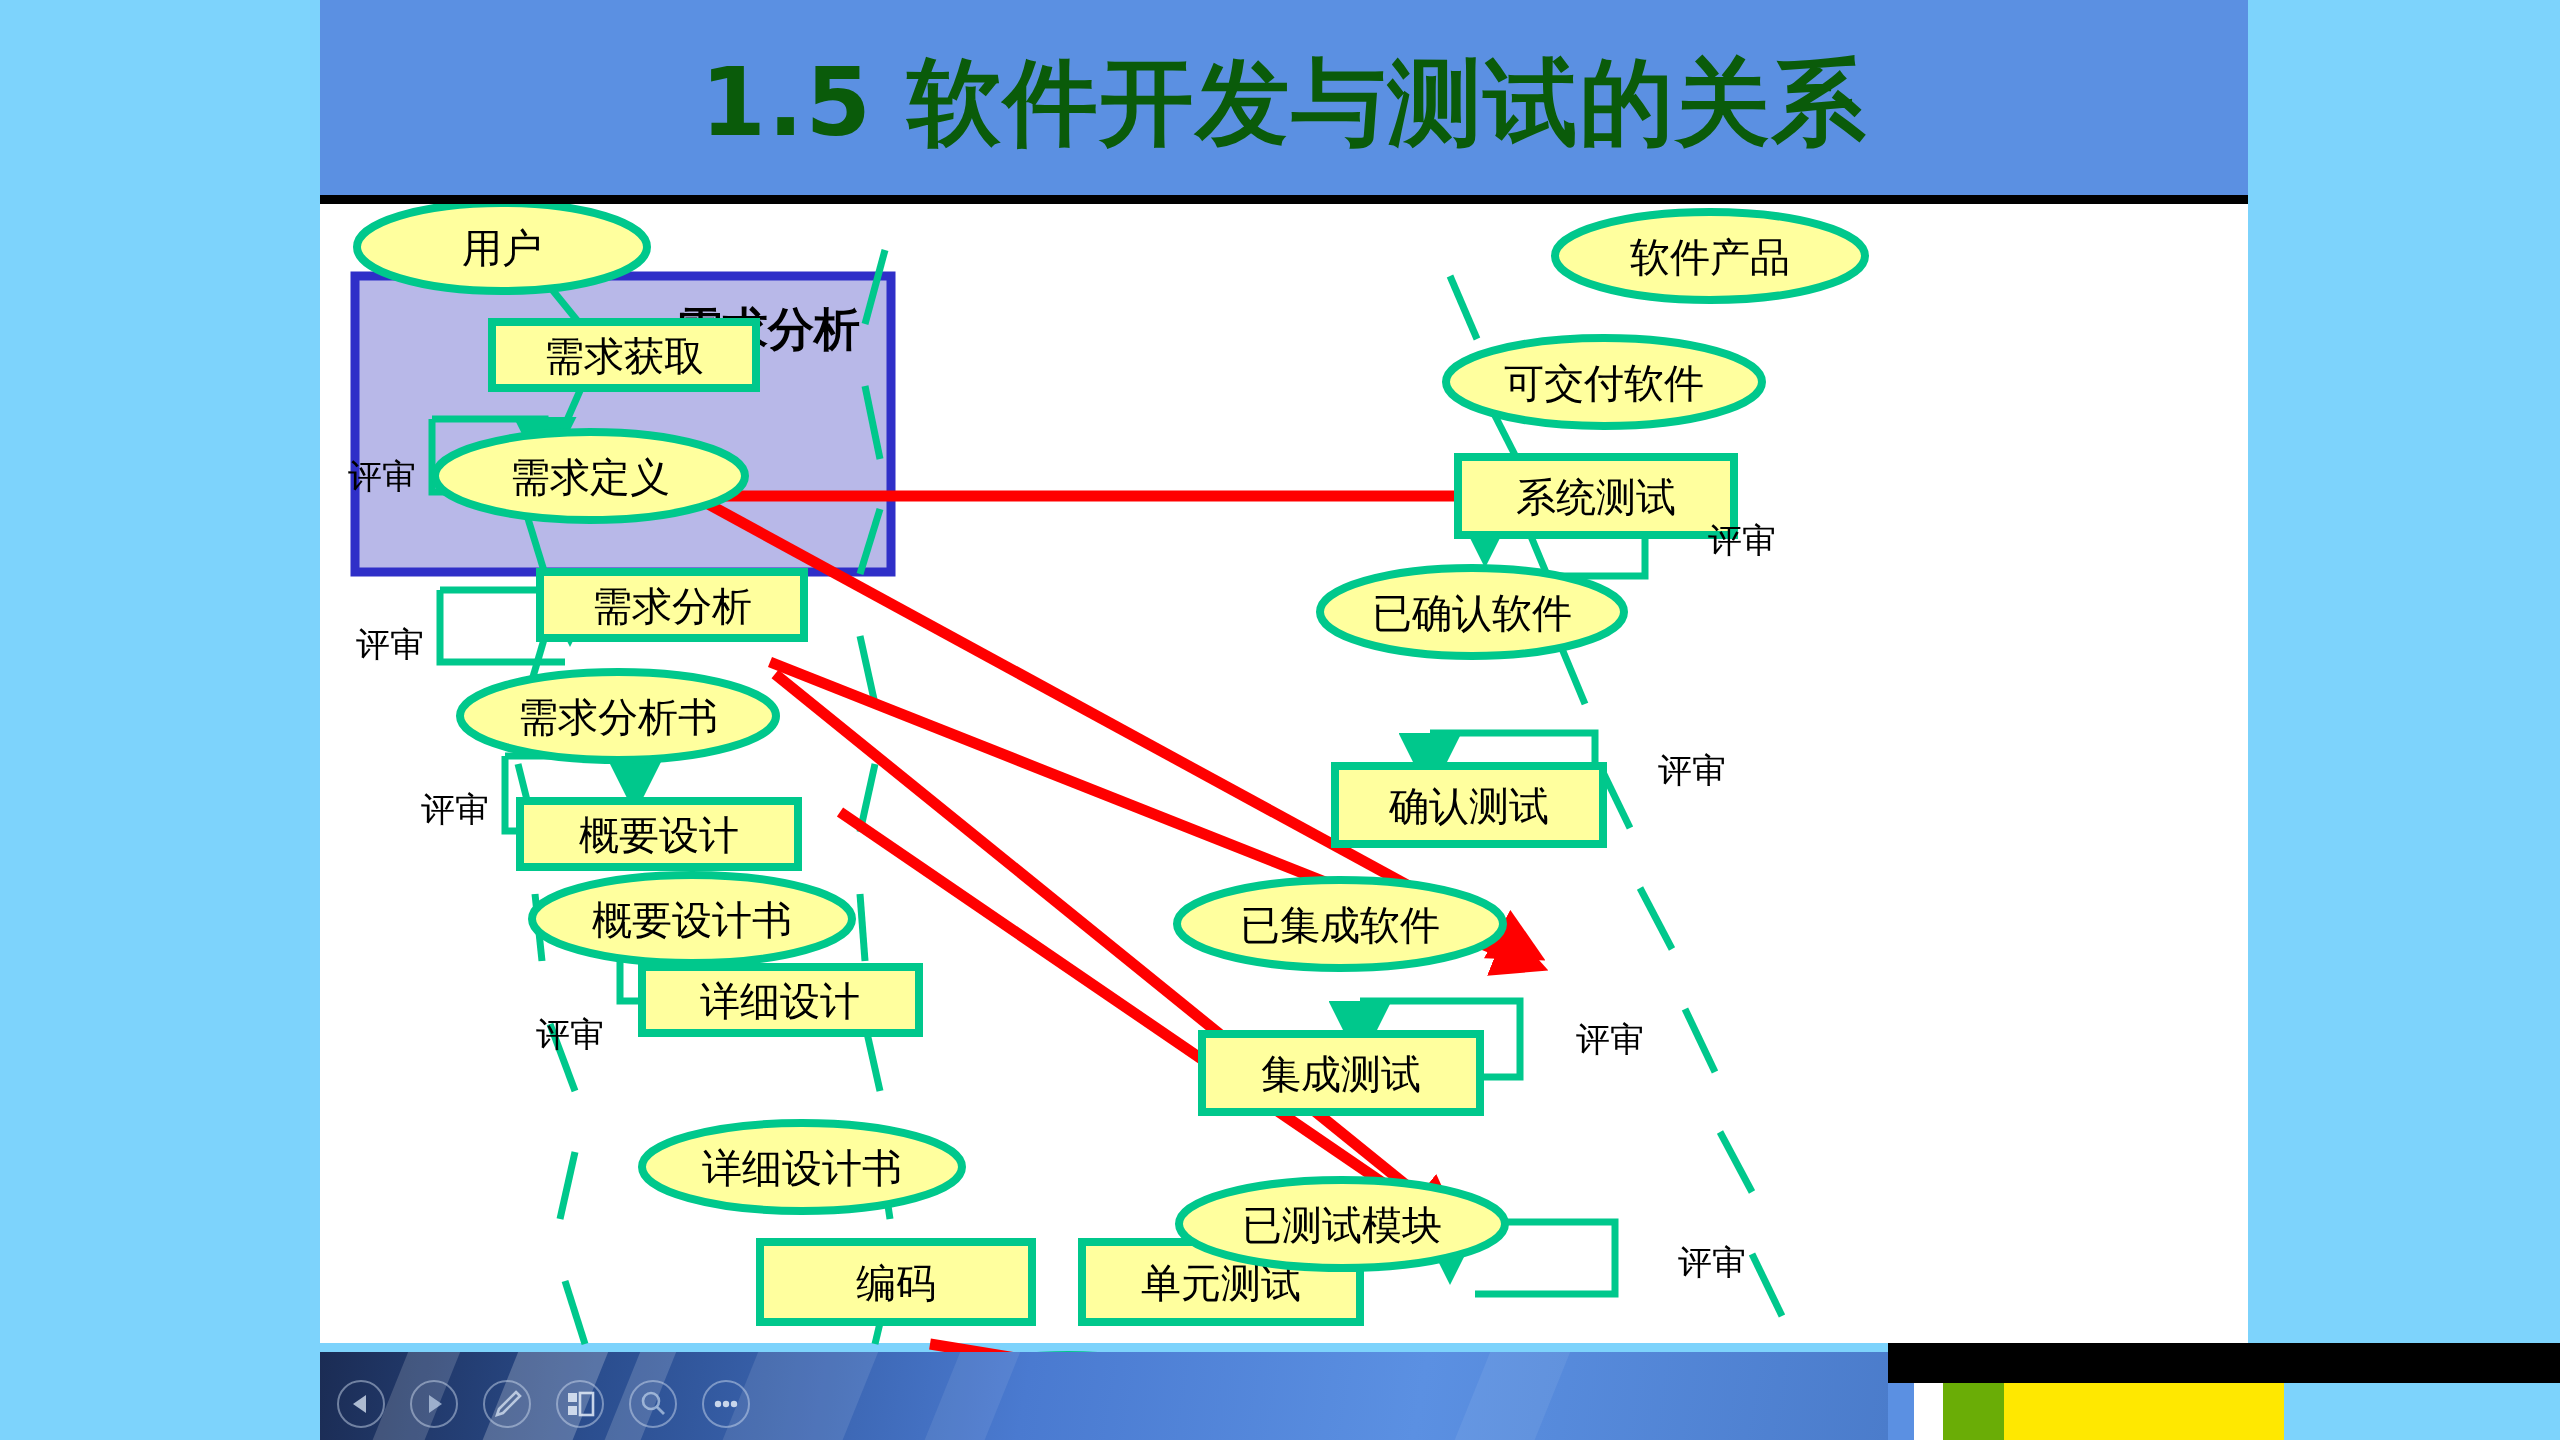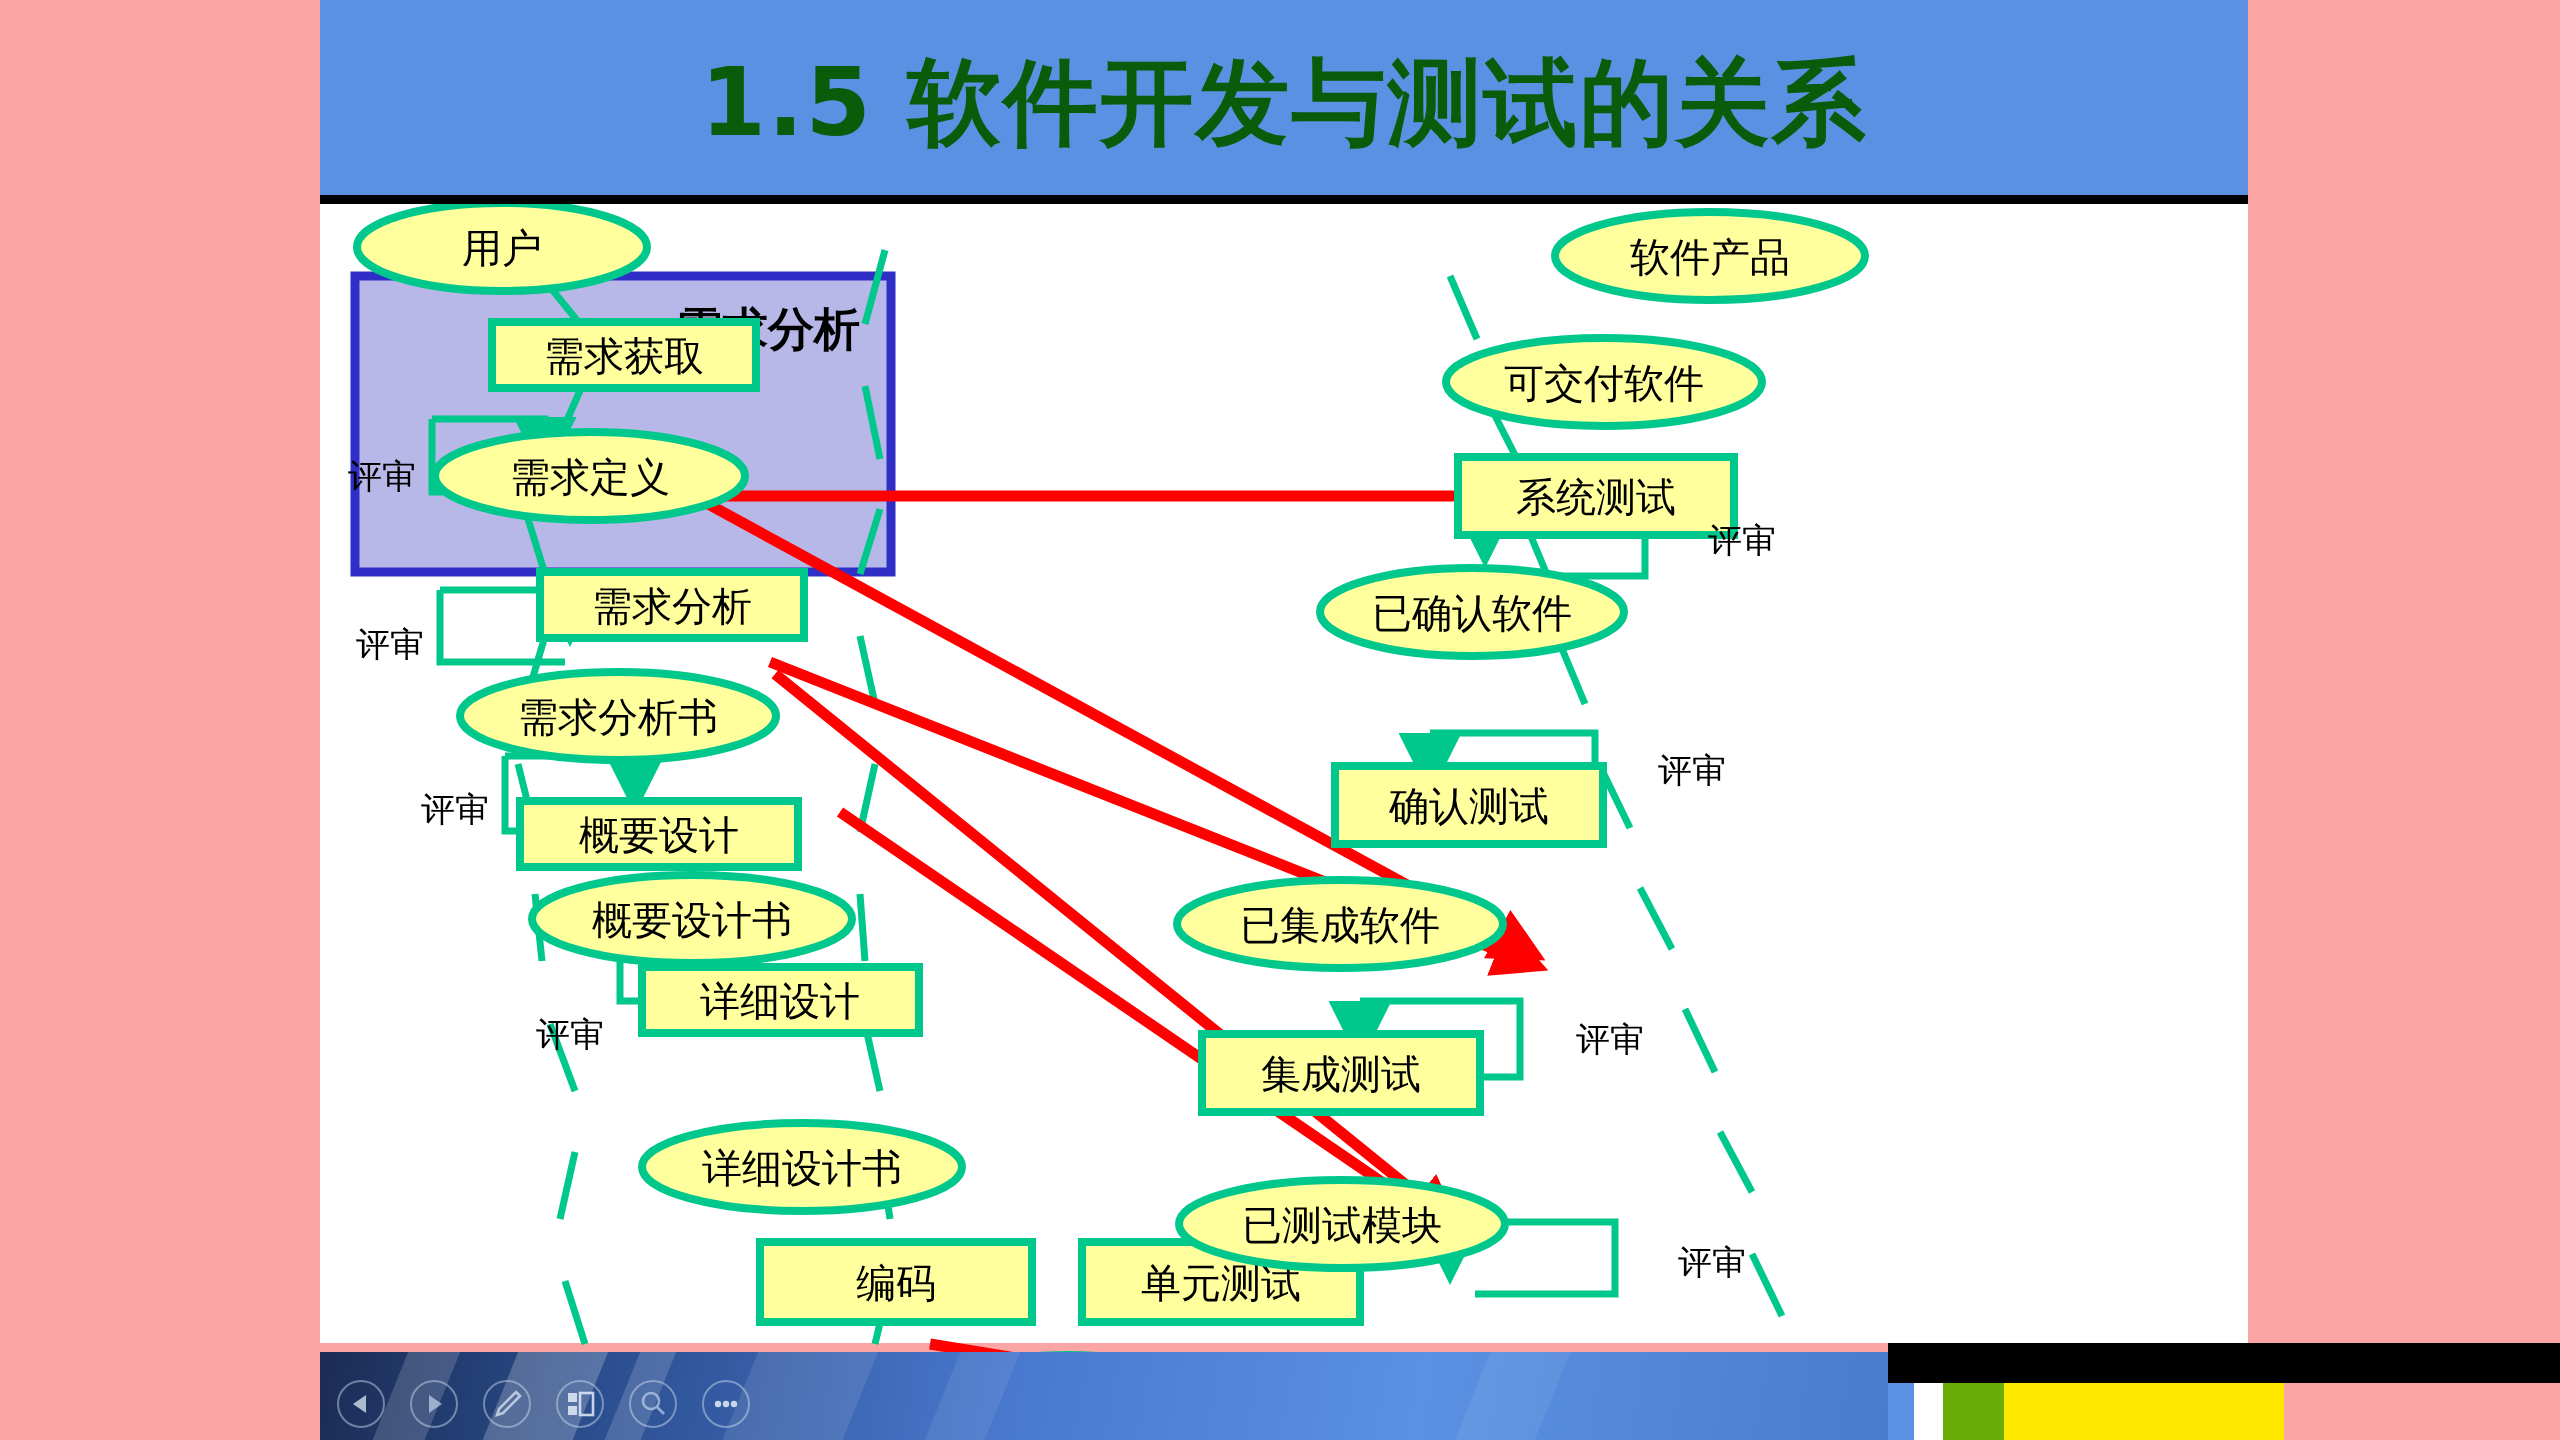--- a/index.html
+++ b/index.html
@@ -1,18 +1,18 @@
 <!DOCTYPE html>
 <html><head>
 <meta charset="utf-8">
 <style>
   html,body{margin:0;padding:0;background:#000;}
   body{width:2560px;height:1440px;overflow:hidden;
        font-family:"Liberation Serif","DejaVu Serif",serif;}
-  #stage{position:relative;width:2560px;height:1440px;background:#fca5a5;}
+  #stage{position:relative;width:2560px;height:1440px;background:#7dd3fc;}
 
   
   #banner{position:absolute;left:320px;top:0;width:1928px;height:195px;
           background:#5b90e2;}
   #banner-rule{position:absolute;left:320px;top:195px;width:1928px;height:9px;
           background:#000;}
   #title{position:absolute;left:320px;top:28px;width:1928px;height:150px;
          color:#0a5b0a;font-size:94px;font-weight:bold;line-height:150px;
          text-align:center;letter-spacing:2px;
          font-family:"DejaVu Sans","Liberation Sans",sans-serif;white-space:nowrap;}

